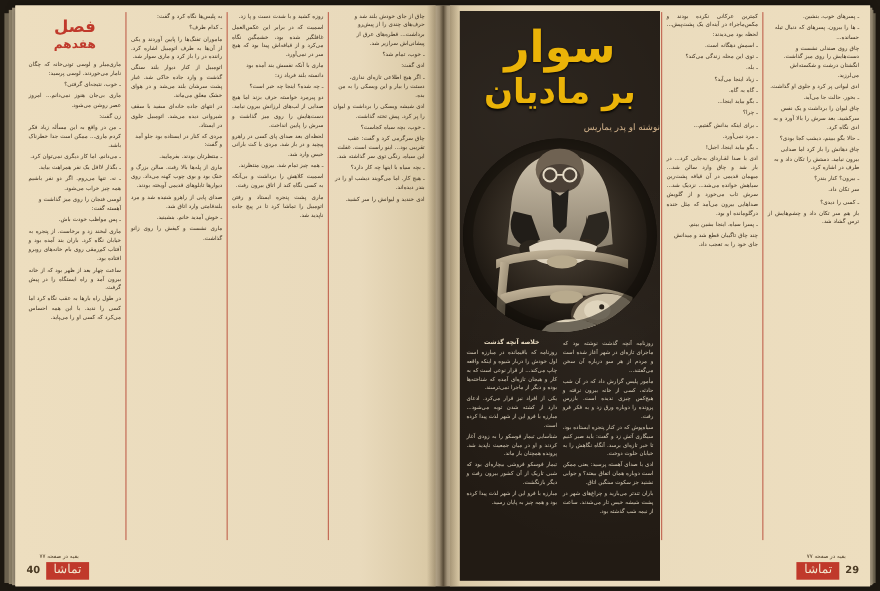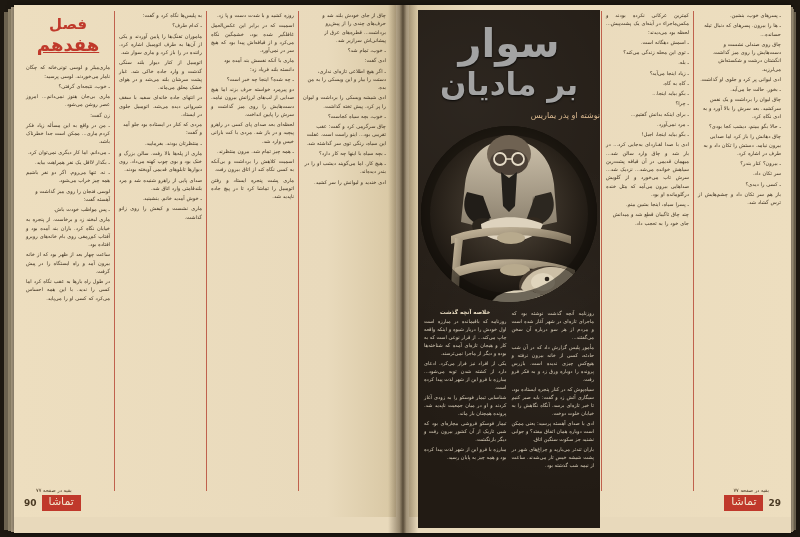--- a/index.html
+++ b/index.html
@@ -22,21 +22,21 @@
   .s2{ left:8px; top:9px; width:786px; height:522px; background:#8f836a; }
   .s3{ left:11px; top:7px; width:782px; height:525px; background:#b0a187; }
 
   
   .spread{
     position:absolute; left:14px; top:5px; width:777px; height:528px;
     background:#e8d9bb;
     box-shadow:0 0 6px rgba(0,0,0,.5);
   }
   .page{
-    position:absolute; top:0; bottom:16px;
+    position:absolute; top:0; bottom:0;
     background:linear-gradient(90deg,#ecdcbe 0%,#e6d5b4 55%,#dccaa6 100%);
   }
   .page-left{ left:0; width:382px;
     background:linear-gradient(270deg,#d8c7a3 0%,#e9dabc 18%,#eddebf 100%); }
   .page-right{ right:0; width:382px;
     background:linear-gradient(90deg,#d8c7a3 0%,#e9dabc 18%,#eddebf 100%); }
   .gutter{
     position:absolute; left:374px; top:0; width:30px; height:528px;
     background:linear-gradient(90deg,rgba(60,45,25,.00),rgba(60,45,25,.45) 38%,rgba(40,28,12,.75) 50%,rgba(60,45,25,.40) 62%,rgba(60,45,25,.00));
     pointer-events:none; z-index:40;
@@ -53,21 +53,21 @@
 
   .chapter{
     color:#c0392b;
     font-size:15px;
     font-weight:bold;
     text-align:center;
     line-height:1.25;
     margin:4px 0 7px 0;
     letter-spacing:-0.5px;
   }
-  .chapter .l2{ display:block; font-size:18px;text-decoration:underline; }
+  .chapter .l2{ display:block; font-size:11px; }
 
   .para{
     font-size:5.1px;
     line-height:1.62;
     color:#3a2d1c;
     text-align:justify;
     text-align-last:right;
     margin-bottom:2px;
     word-spacing:.3px;
   }
@@ -82,21 +82,21 @@
     overflow:hidden;
   }
   .feature .noise{
     position:absolute; inset:0;
     background:
       radial-gradient(circle at 30% 18%, rgba(255,255,255,.05), rgba(0,0,0,0) 55%),
       radial-gradient(circle at 72% 62%, rgba(255,255,255,.04), rgba(0,0,0,0) 50%);
   }
   .feature-title{
     position:relative;
-    color:#a3a3a3;
+    color:#eab308;
     text-align:center;
     font-weight:bold;
     margin-top:14px;
     text-shadow:0 1px 2px rgba(0,0,0,.8);
   }
   .ft1{ font-size:40px; line-height:.98; letter-spacing:-1px;}
   .ft2{ font-size:31px; line-height:1.12; margin-top:4px;}
   .ft3{ font-size:31px; line-height:1.1; margin-top:2px;}
   .byline{
     position:relative; color:#d9b88f; font-size:8px; text-align:right;
@@ -228,21 +228,21 @@
           <div class="para">ساعت چهار بعد از ظهر بود که از خانه بیرون آمد و راه ایستگاه را در پیش گرفت.</div>
           <div class="para">در طول راه بارها به عقب نگاه کرد اما کسی را ندید. با این همه احساس می‌کرد که کسی او را می‌پاید.</div>
         </div>
 
       </div>
 
       <div class="contline cl-left">بقیه در صفحه ۷۷</div>
 
       <div class="footer footer-left">
         <span class="masthead">تماشا</span>
-        <span class="pageno">90</span>
+        <span class="pageno">40</span>
       </div>
     </div>
 
     <div class="page page-right">
       <div class="cols" style="right:6px; top:6px; width:370px; height:480px;">
 
         <div class="col" style="width:92px;">
           <div class="para">ـ پسرهای خوب، بنشین.</div>
           <div class="para d">ـ ها را بیرون. پسرهای که دنبال تیله حسانده...</div>
           <div class="para d">چاق روی صندلی نشست و دست‌هایش را روی میز گذاشت. انگشتان درشت و شکسته‌اش می‌لرزید.</div>

